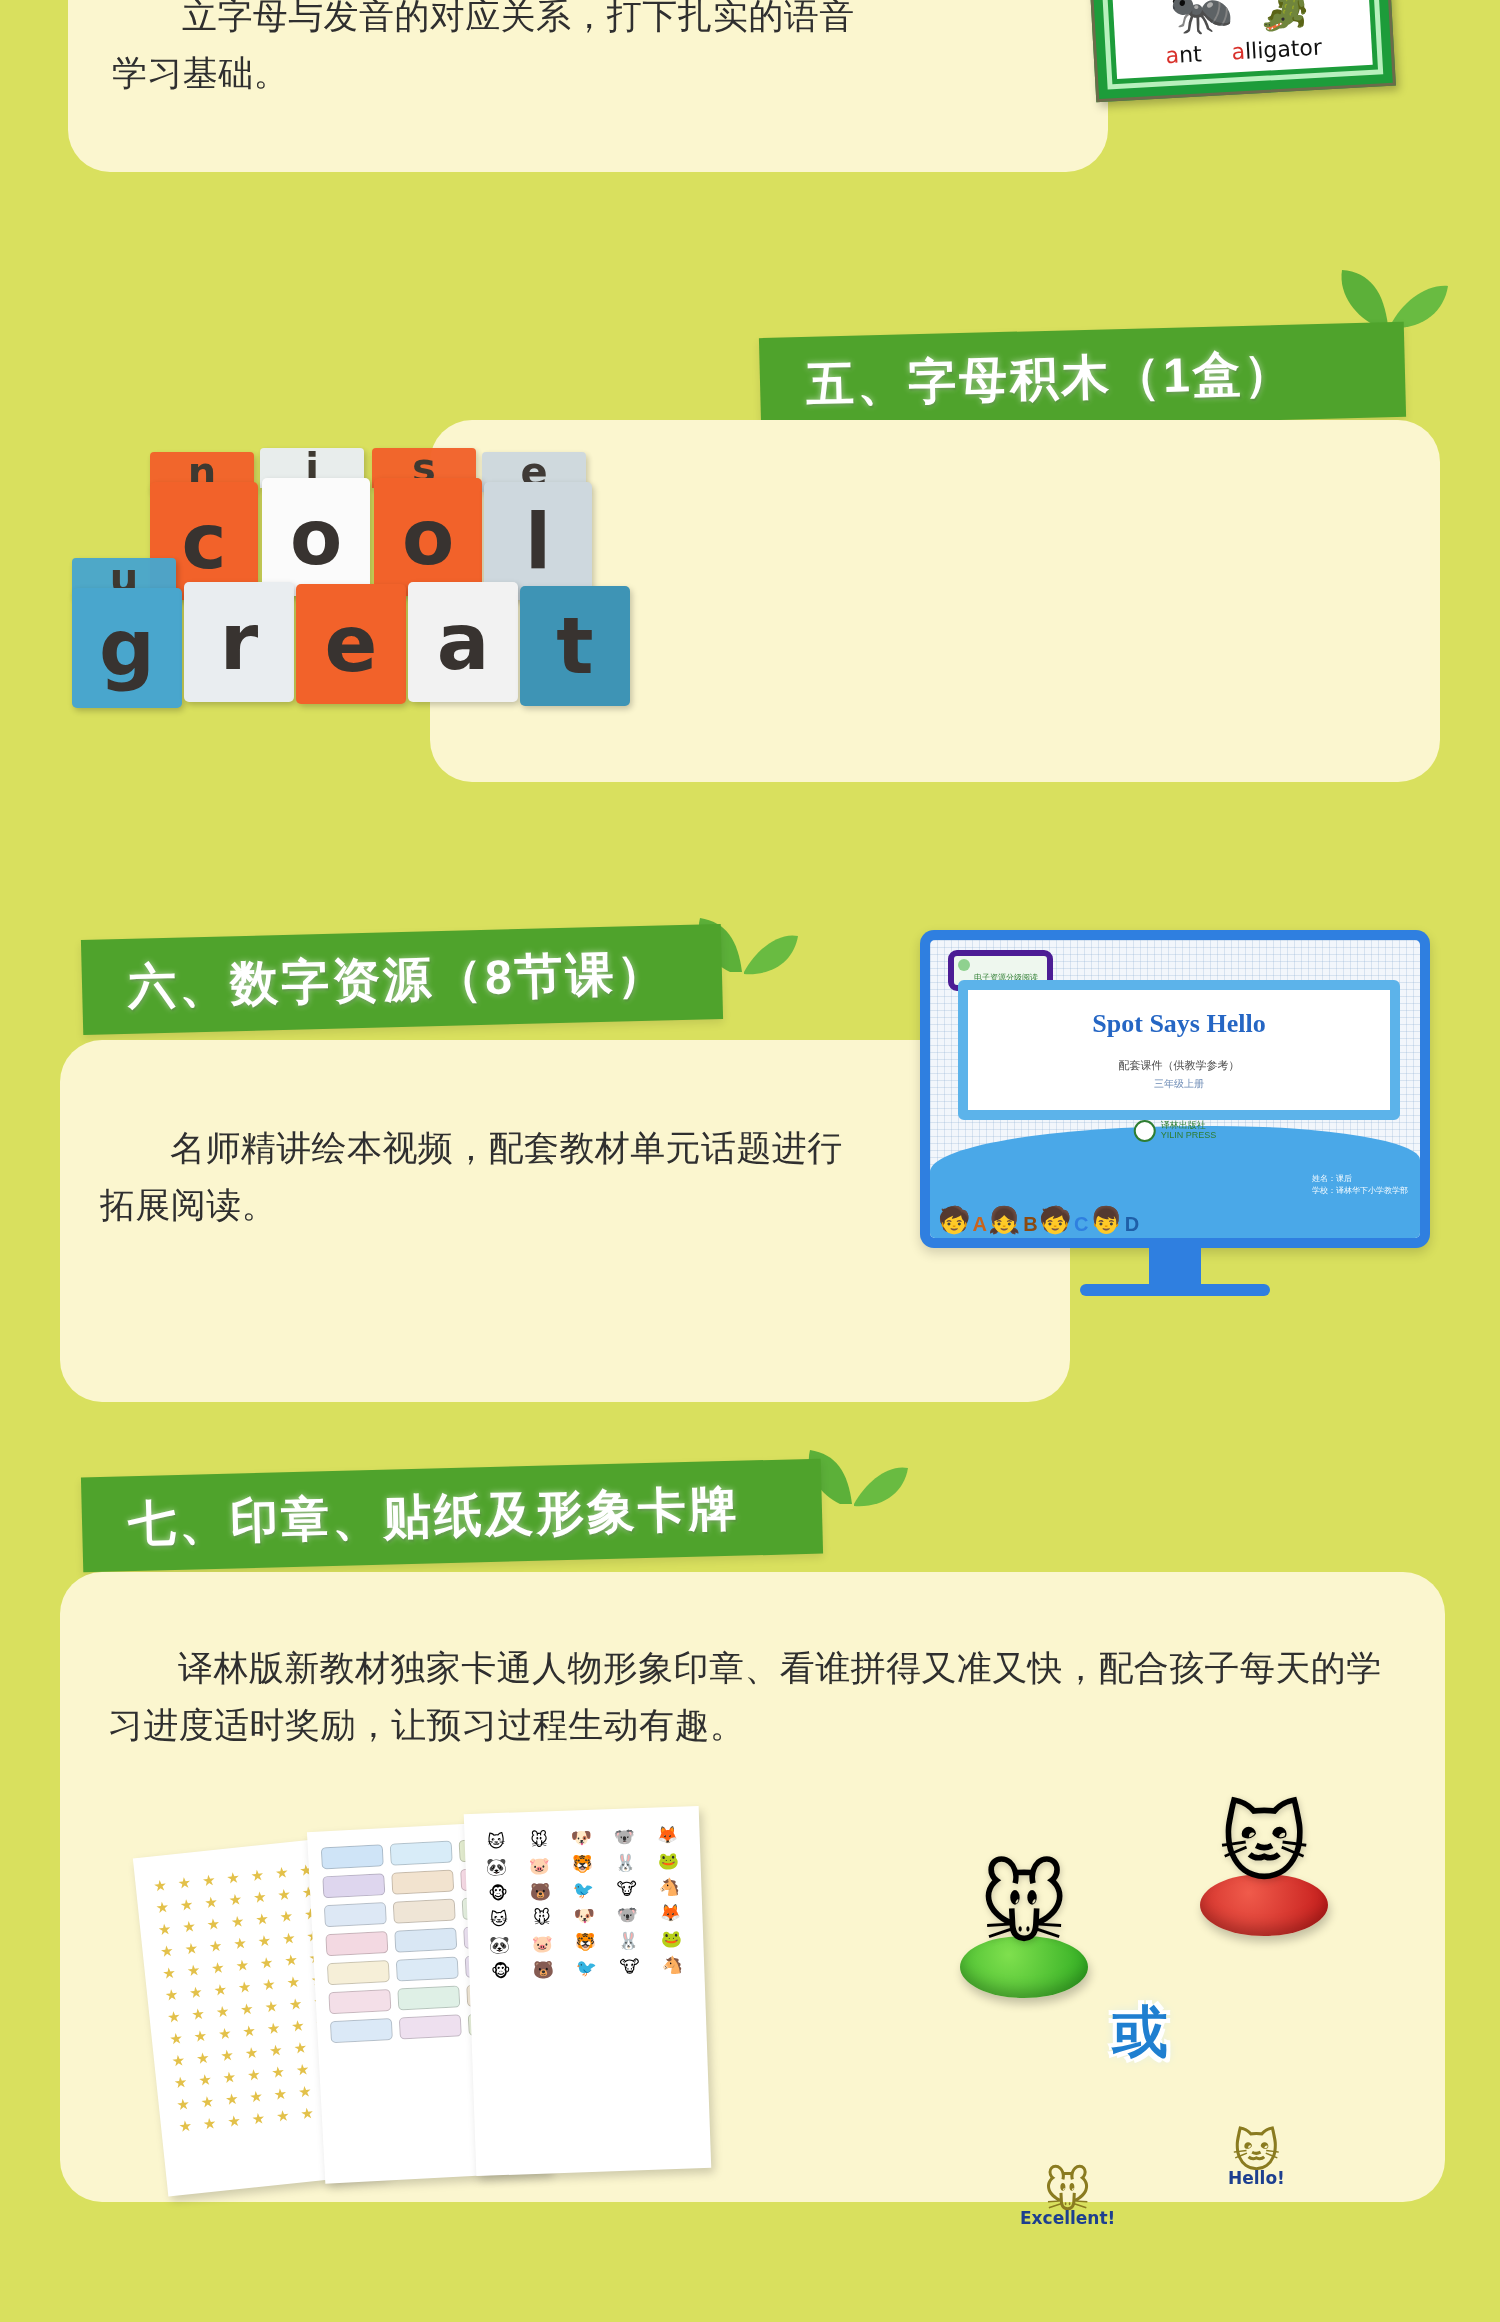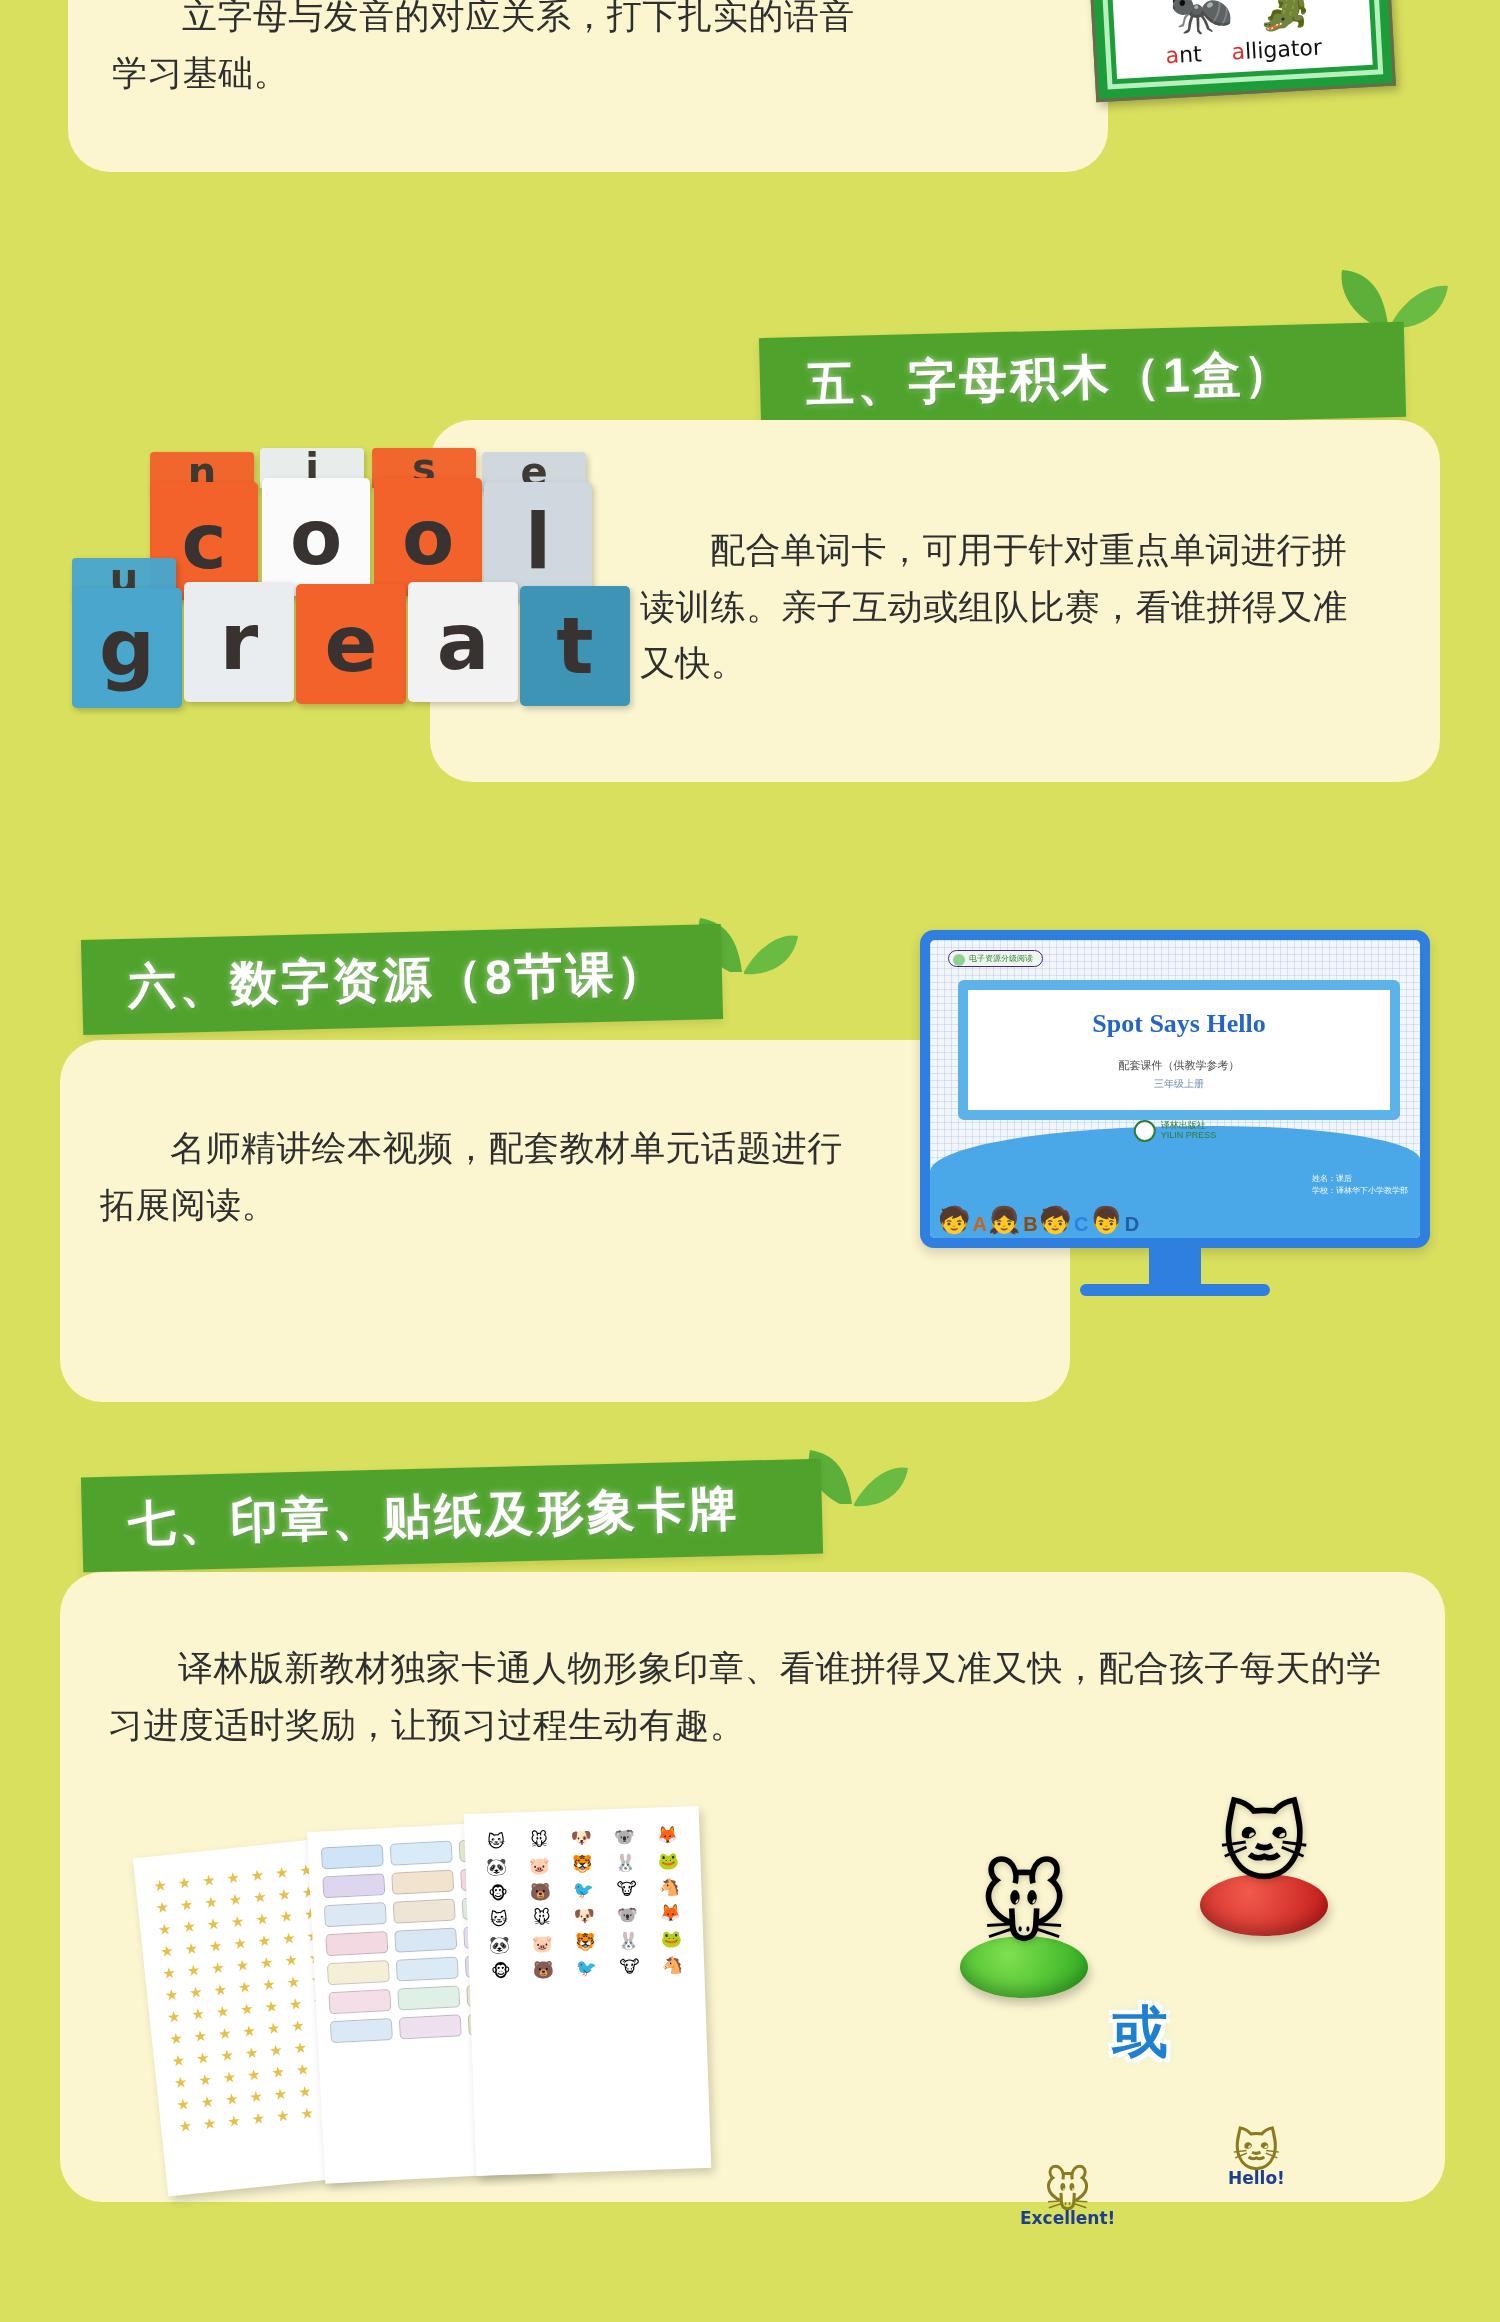--- a/index.html
+++ b/index.html
@@ -139,22 +139,22 @@
     background:#ffffff;
     border: 10px solid #5cb3ea;
     border-radius: 6px;
     display:flex; flex-direction:column; align-items:center; justify-content:center;
   }
   .mon-title { color:#2566c4; font-size:26px; font-weight:bold; font-family:Liberation Serif, serif; }
   .mon-sub   { color:#4b4b4b; font-size:11px; margin-top:19px; }
   .mon-grade { color:#6d8bb5; font-size:10px; margin-top:4px; }
   .mon-badge {
     position:absolute; left:18px; top:10px;
-    background:#eef7ee; border:1px solid #4c1d95; border-radius:9px;
-    padding:2px 9px 2px 20px; font-size:8px; color:#2e7d32;
+    background:#eef7ee; border:6px solid #4c1d95; border-radius:9px;
+    padding:16px 9px 2px 20px; font-size:8px; color:#2e7d32;
   }
   .mon-badge::before{
     content:""; position:absolute; left:4px; top:3px; width:12px; height:12px;
     border-radius:50%; background:#8fd18f;
   }
   .mon-pub { position:absolute; left:50%; transform:translateX(-50%); bottom:96px; display:flex; align-items:center; gap:5px; }
   .mon-pub-logo{ width:22px;height:22px;border-radius:50%;border:2px solid #2e7d32;background:#fff;}
   .mon-pub-text{ font-size:9px;color:#2e7d32;line-height:1.1;}
   .mon-meta{ position:absolute; right:12px; bottom:41px; font-size:8px; color:#f4fbff; text-align:left; line-height:1.5;}
   .mon-kids{ position:absolute; left:8px; bottom:2px; display:flex; align-items:flex-end; gap:2px;}
@@ -230,21 +230,20 @@
   <div class="leaf" style="left:1298px; top:226px;">
     <svg width="150" height="110" viewBox="0 0 150 110">
       <path d="M78 100 C60 92 40 70 44 44 C72 46 86 66 90 100 Z" fill="#5cb039"></path>
       <path d="M92 100 C104 76 128 58 150 60 C146 86 124 104 92 102 Z" fill="#69bb41"></path>
     </svg>
   </div>
   <div class="banner banner-five">
     <span class="banner-title">五、字母积木（1盒）</span>
   </div>
   <div class="panel panel-five"></div>
-  <div class="para para-five">配合单词卡，可用于针对重点单词进行拼读训练。亲子互动或组队比赛，看谁拼得又准又快。</div>
 
   <div class="blocks">
 
     <div class="blk half" style="left:78px;  top:4px;  width:104px; background:#f2622a;">n</div>
     <div class="blk half" style="left:188px; top:0px;  width:104px; background:#e9eef2;">i</div>
     <div class="blk half" style="left:300px; top:0px;  width:104px; background:#f2622a;">s</div>
     <div class="blk half" style="left:410px; top:4px;  width:104px; background:#ced8de;">e</div>
 
     <div class="blk top" style="left:78px;  top:34px;  background:#f2622a;">c</div>
     <div class="blk top" style="left:190px; top:30px;  background:#fbfbfb;">o</div>

